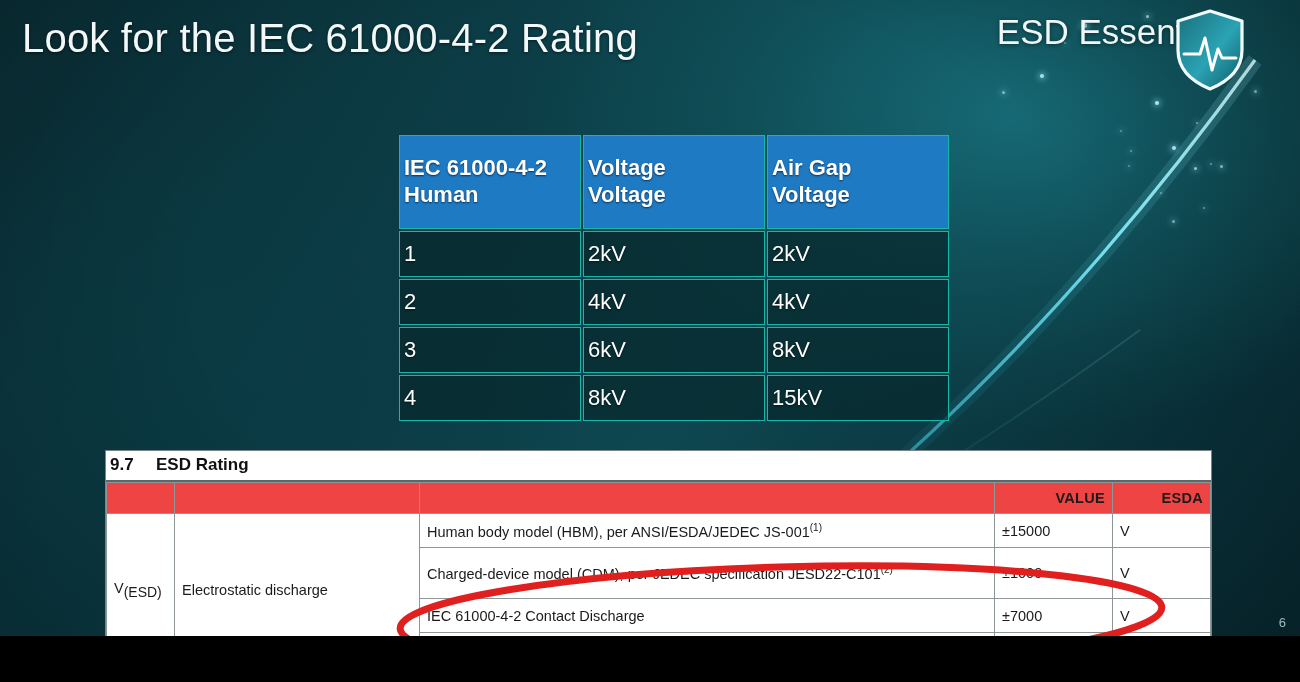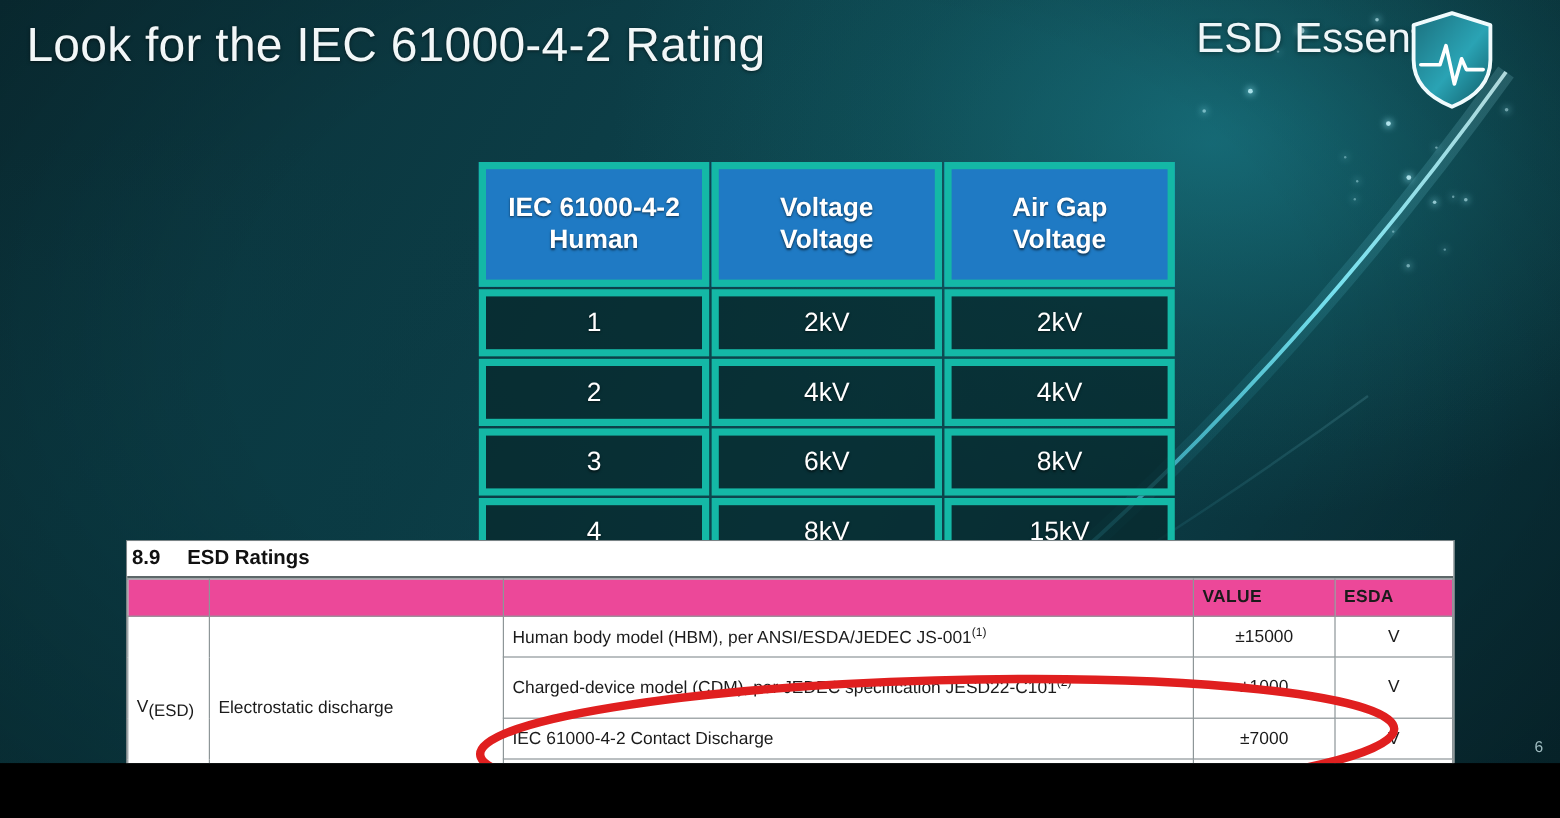--- a/index.html
+++ b/index.html
@@ -74,24 +74,24 @@
   .iec-table {
     position: absolute;
     left: 397px;
     top: 133px;
     border-collapse: separate;
     border-spacing: 2px;
     table-layout: fixed;
   }
   .iec-table th, .iec-table td {
     width: 172px;
-    text-align: center;
+    text-align: left;
     color: #ffffff;
     text-shadow: 0 1px 2px rgba(0,0,0,0.6);
-    border: 6px solid #14b8a6;
+    border: 1px solid #14b8a6;
   }
   .iec-table th {
     background: #1f7ac4;
     font-size: 22px;
     font-weight: bold;
     line-height: 1.25;
     padding: 14px 4px 16px;
     height: 62px;
   }
   .iec-table td {
@@ -129,33 +129,33 @@
     table-layout: fixed;
   }
   .sheet th, .sheet td {
     border: 1px solid #8e9698;
     font-size: 14.5px;
     color: #1b1b1b;
     padding: 4px 7px;
     vertical-align: middle;
   }
   .sheet thead th {
-    background: #ec4899;
+    background: #ef4444;
     font-weight: bold;
-    text-align: left;
+    text-align: right;
     height: 22px;
     font-size: 14.5px;
     letter-spacing: 0.3px;
   }
   .col-sym   { width: 68px; }
   .col-param { width: 245px; }
   .col-desc  { width: auto; }
   .col-val   { width: 118px; }
   .col-unit  { width: 98px; }
-  .c-center { text-align: center; }
+  .c-center { }
   .r-desc { height: 25px; }
   .r-desc2 { height: 42px; }
   sup { font-size: 10px; vertical-align: super; }
   sub { font-size: 14px; vertical-align: sub; }
   .vesd { font-size: 16px; }
 
   
   .annot {
     position: absolute;
     left: 0; top: 0;
@@ -285,21 +285,21 @@
       <tr>
         <td>4</td>
         <td>8kV</td>
         <td>15kV</td>
       </tr>
     </tbody>
   </table>
 
   <div class="sheet">
     <div class="sheet-title">
-      <span class="num">8.9</span><span>ESD Ratings</span>
+      <span class="num">9.7</span><span>ESD Rating</span>
     </div>
     <table>
       <colgroup>
         <col class="col-sym">
           <col class="col-param">
           <col class="col-desc">
           <col class="col-val">
           <col class="col-unit">
       </colgroup>
       <thead>

